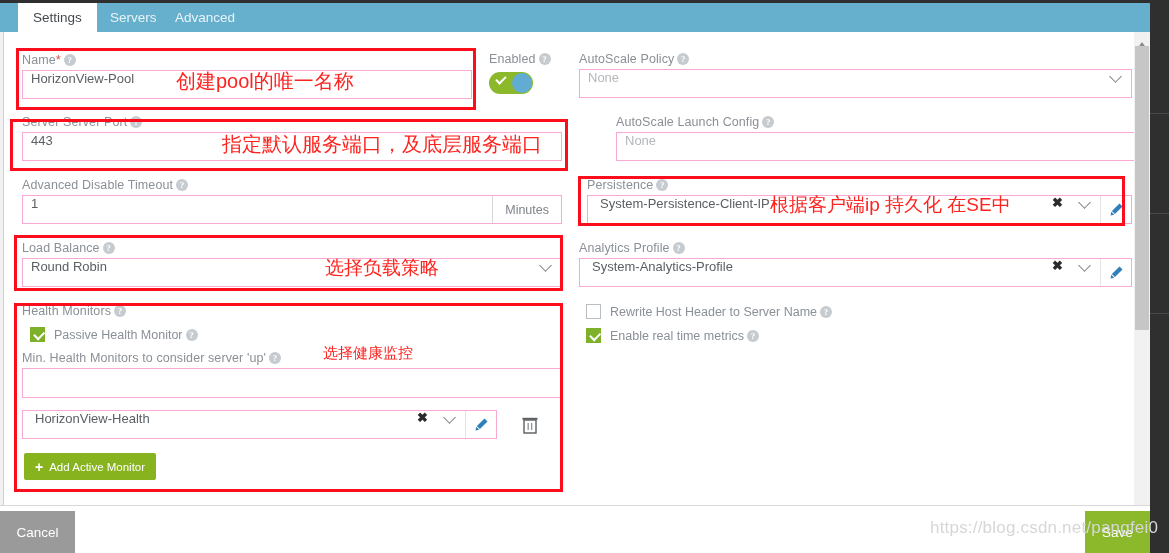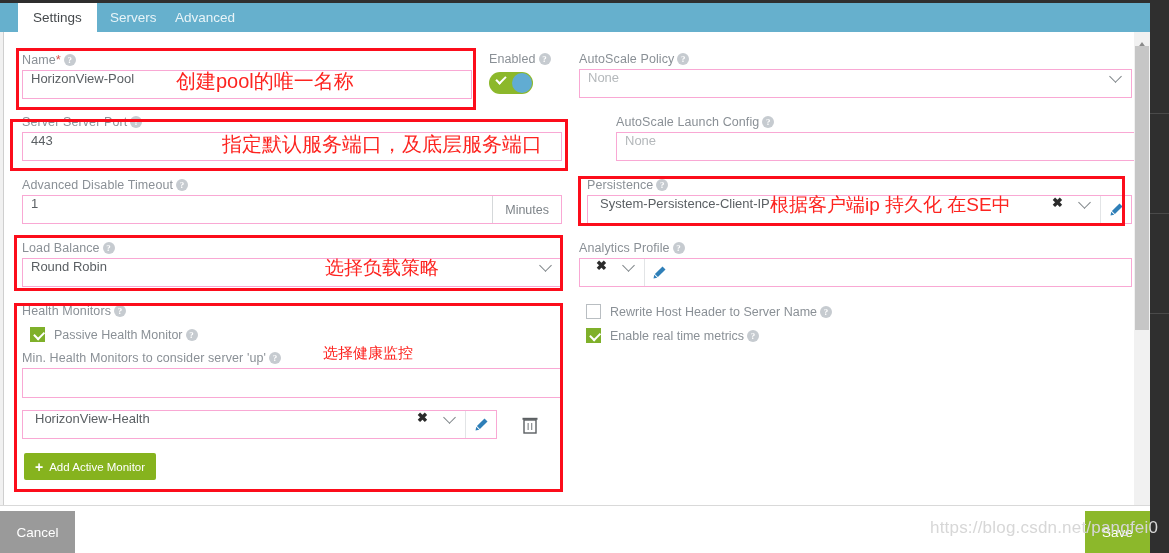--- a/index.html
+++ b/index.html
@@ -332,20 +332,21 @@
           </svg>
         </span>
       </div>
     </div>
 
     <div class="fld" style="left:575px; top:209px; width:553px;">
       <div class="lbl">
         <span>Analytics Profile</span><span class="help">?</span>
       </div>
       <div class="inp" style="margin-top:3px; padding:0 0 0 12px;">
+        <span class="val">System-Analytics-Profile</span>
         <span class="xclear">✖</span>
         <span class="chev"></span>
         <span class="sep" style="margin-left:8px;"></span>
         <span class="pencil">
           <svg width="15" height="15" viewBox="0 0 16 16" aria-hidden="true">
             <path d="M11.2 1.6l3.2 3.2-8.1 8.1-3.2-3.2z" fill="#2f7fb8"></path>
             <path d="M2.4 10.3l3.2 3.2-4 0.8z" fill="#2f7fb8"></path>
           </svg>
         </span>
       </div>

